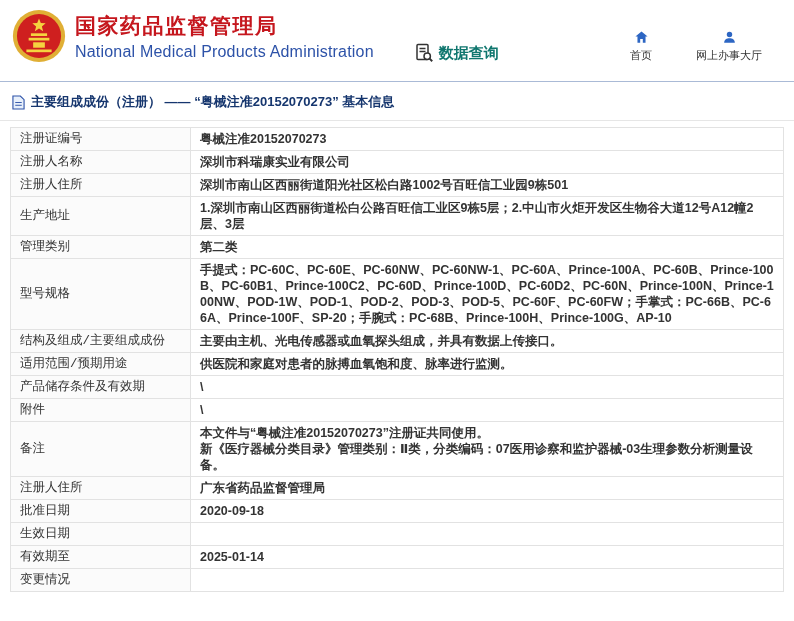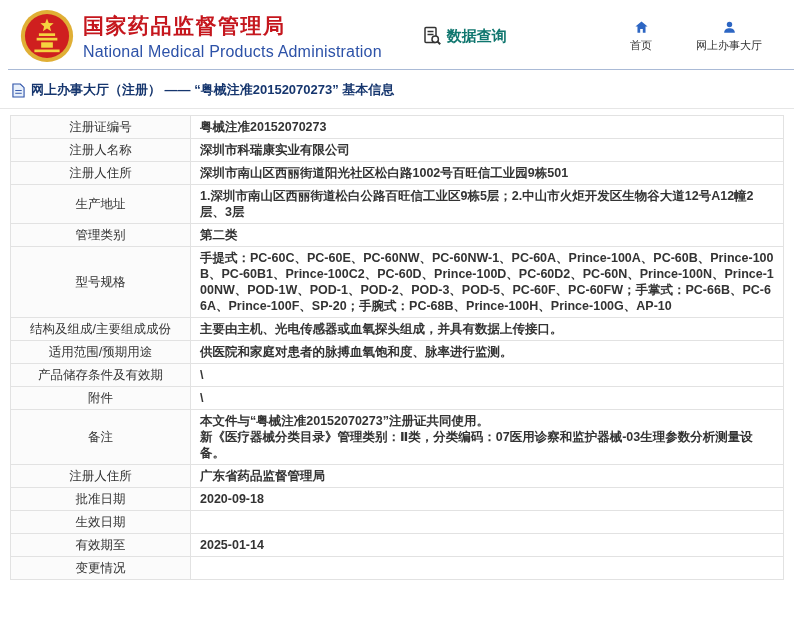--- a/index.html
+++ b/index.html
@@ -3,24 +3,23 @@
 <meta charset="utf-8">
 <style>
   * { box-sizing: border-box; }
   html,body { margin:0; padding:0; }
   body {
     width:794px; min-height:621px; background:#ffffff;
     font-family:"Liberation Sans","DejaVu Sans",sans-serif; color:#333;
   }
   
   .header {
-    display:flex; align-items:center;
-    padding:9px 14px 6px 12px;
+    display:flex; align-items:flex-end;
+    padding:9px 14px 18px 12px;
     border-bottom:1px solid #aabad6;
-    margin-left:8px;
   }
   .brand { display:flex; align-items:center; gap:9px; }
   .brand-text { display:flex; flex-direction:column; }
   .brand-cn { font-size:21px; font-weight:bold; color:#c5161d; letter-spacing:1.5px; }
   .brand-en { font-size:16px; color:#2d52a8; margin-top:3px; letter-spacing:.2px; }
   .query-tab {
     display:flex; align-items:center; gap:5px; margin-left:40px;
     font-size:15px; font-weight:bold; color:#0f766e; cursor:pointer;
   }
   .top-nav { margin-left:auto; display:flex; gap:44px; padding-right:18px; }
@@ -34,21 +33,21 @@
     padding:11px 12px 9px; border-bottom:1px solid #e6e6e6;
   }
   .title-text { font-size:13px; font-weight:bold; color:#16366e; }
   
   .table-wrap { padding:6px 10px 12px; }
   table.detail { width:100%; border-collapse:collapse; table-layout:fixed; }
   table.detail td {
     border:1px solid #e2e2e2; padding:3px 9px;
     font-size:12.5px; line-height:16px; vertical-align:middle;
   }
-  td.lbl { width:180px; text-align:center; background:#fbfbfb; color:#333; }
+  td.lbl { width:180px; text-align:left; background:#fbfbfb; color:#333;font-family:Liberation Mono, monospace; }
   td.val { text-align:left; word-break:break-all; white-space:pre-line;font-weight:bold; }
   .ic { display:inline-flex; align-items:center; justify-content:center; }
 </style>
 </head>
 <body>
 
 <div class="header">
   <div class="brand">
     <span class="ic">
       <svg width="54" height="54" viewBox="0 0 60 60">
@@ -102,21 +101,21 @@
 </div>
 
 <div class="title-bar">
   <span class="ic">
     <svg width="13" height="15" viewBox="0 0 14 16">
       <path d="M1 1 H9 L13 5 V15 H1 Z" fill="#e8f0fb" stroke="#2d52a8" stroke-width="1.2"></path>
       <line x1="3.5" y1="8" x2="10.5" y2="8" stroke="#2d52a8" stroke-width="1"></line>
       <line x1="3.5" y1="11" x2="10.5" y2="11" stroke="#2d52a8" stroke-width="1"></line>
     </svg>
   </span>
-  <span class="title-text">网上办事大厅（注册） —— “粤械注准20152070273” 基本信息</span>
+  <span class="title-text">主要组成成份（注册） —— “粤械注准20152070273” 基本信息</span>
 </div>
 
 <div class="table-wrap">
   <table class="detail">
     <tbody>
       <tr>
         <td class="lbl">注册证编号</td>
         <td class="val">粤械注准20152070273</td>
       </tr>
       <tr>

